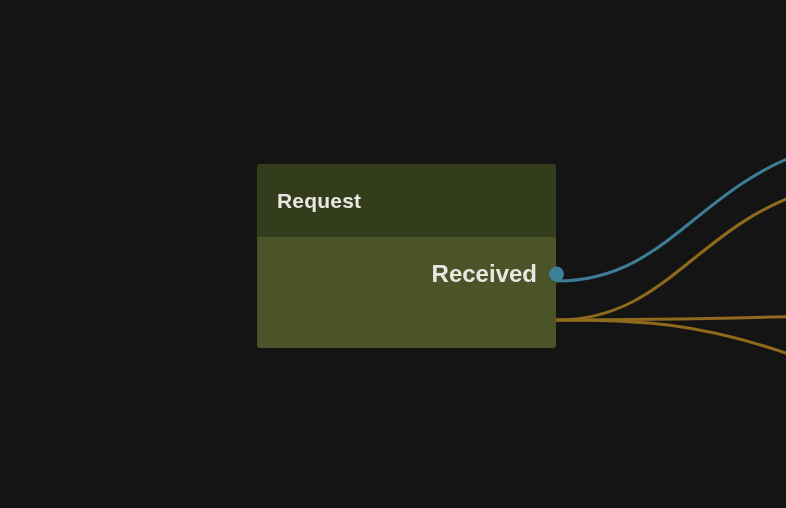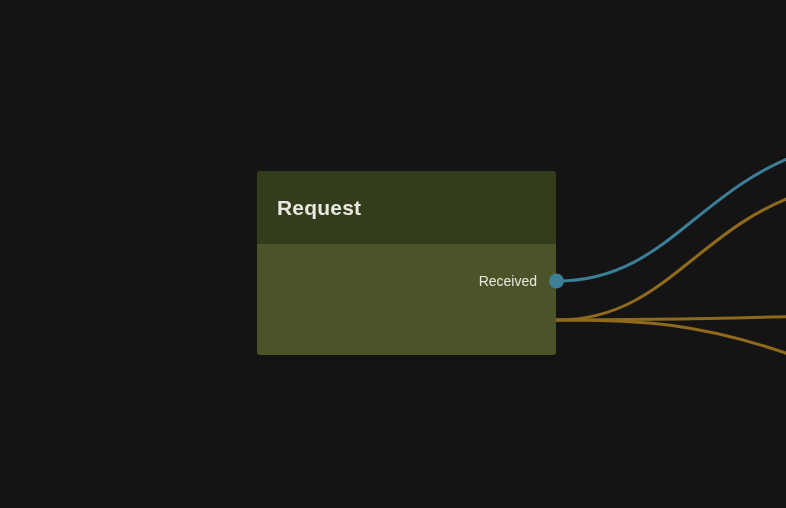--- a/index.html
+++ b/index.html
@@ -24,21 +24,21 @@
     width: 786px;
     height: 508px;
     pointer-events: none;
   }
   .wire-layer path {
     pointer-events: stroke;
   }
   .node {
     position: absolute;
     left: 257px;
-    top: 171px;
+    top: 164px;
     width: 299px;
     height: 220px;
     border-radius: 3px;
   }
   .node-header {
     height: 73px;
     display: flex;
     align-items: center;
     padding: 0 20px;
     box-sizing: border-box;
@@ -58,22 +58,22 @@
   .output-row {
     position: relative;
     height: 39px;
     display: flex;
     align-items: center;
     justify-content: flex-end;
     padding-right: 19px;
     box-sizing: border-box;
   }
   .output-label {
-    font-size: 14px;
-    font-weight: 400;
+    font-size: 24px;
+    font-weight: 700;
   }
   .port-dot {
     position: absolute;
     right: -8px;
     top: 50%;
     transform: translateY(-50%);
     width: 15px;
     height: 15px;
     border-radius: 50%;
   }

